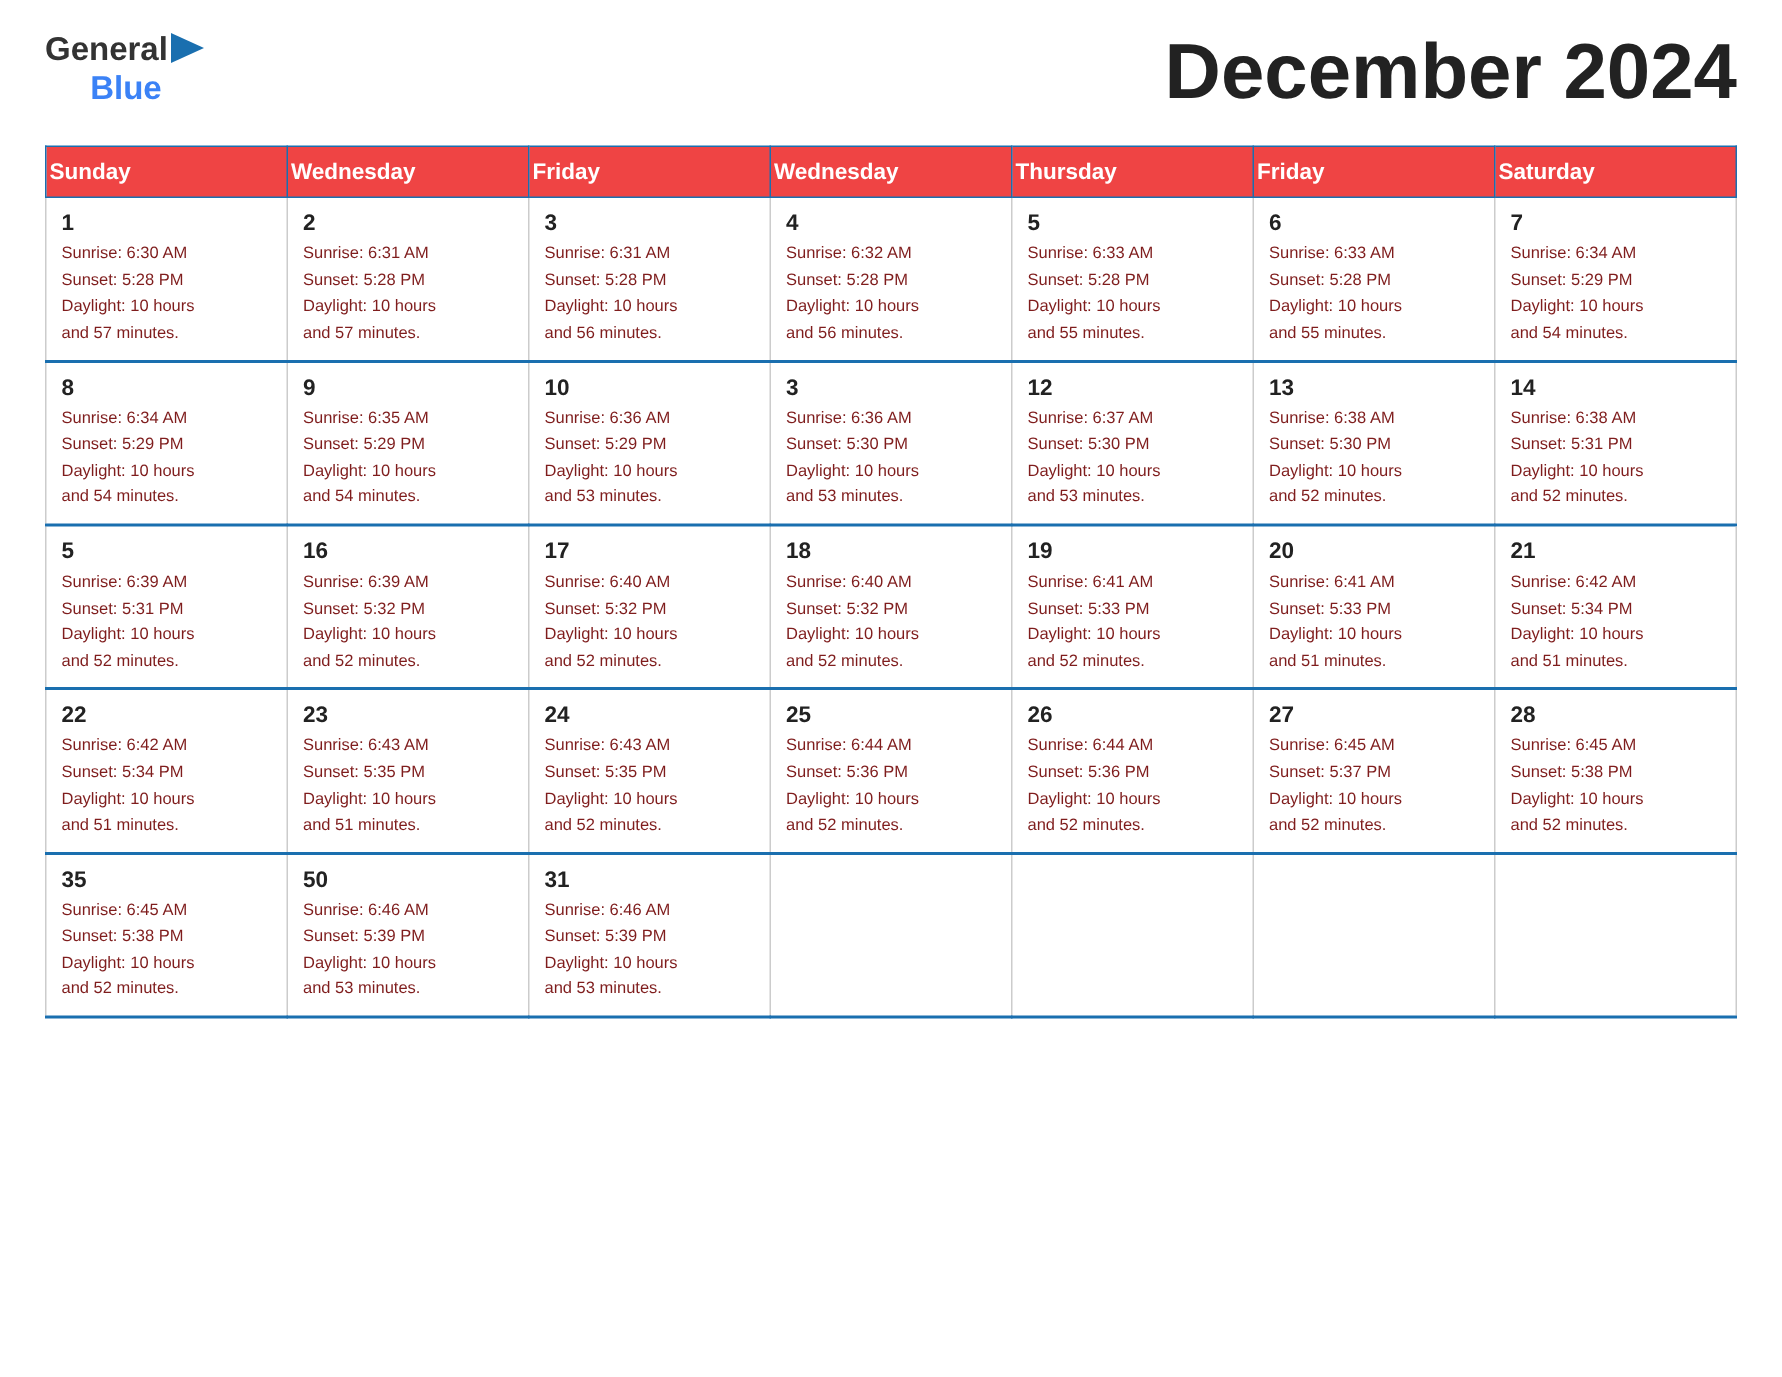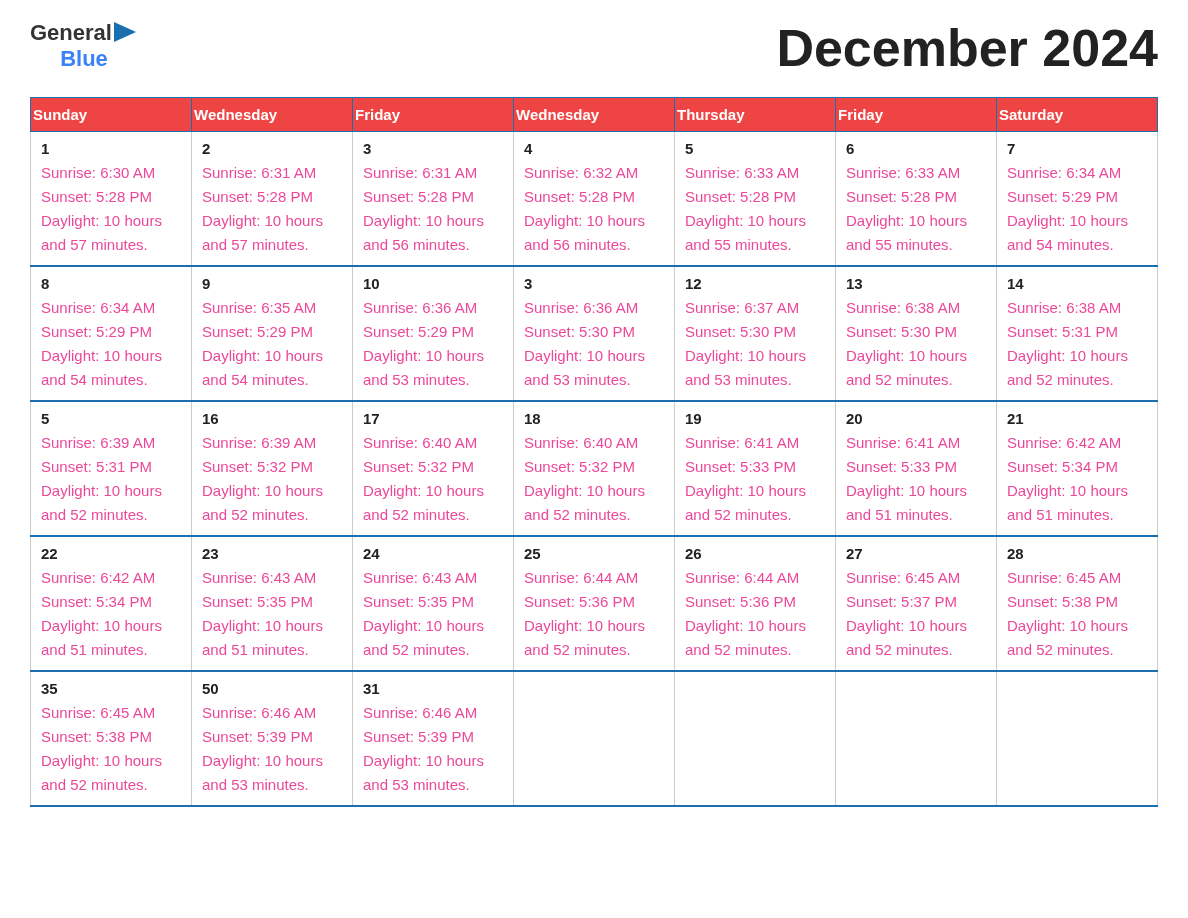--- a/index.html
+++ b/index.html
@@ -65,23 +65,23 @@
     tbody tr {
       border-bottom: 2px solid #1a6faf;
     }
     .day-number {
       font-size: 15px;
       font-weight: bold;
       margin-bottom: 4px;
       color: #222;
     }
     .day-info {
-      font-size: 15px;
+      font-size: 11px;
       line-height: 1.6;
-      color: #ec4899;
+      color: #7f1d1d;
     }
     .empty-cell {
       background: #fff;
     }
   </style>
 </head>
 <body>
 
 <div class="header">
   <div class="logo-container">

